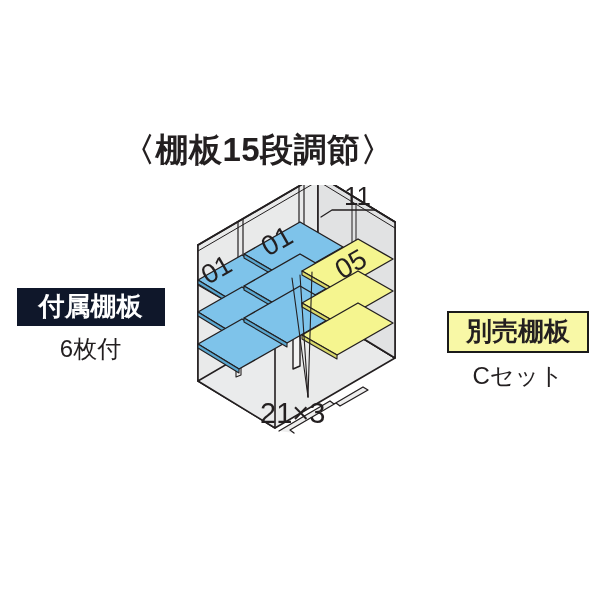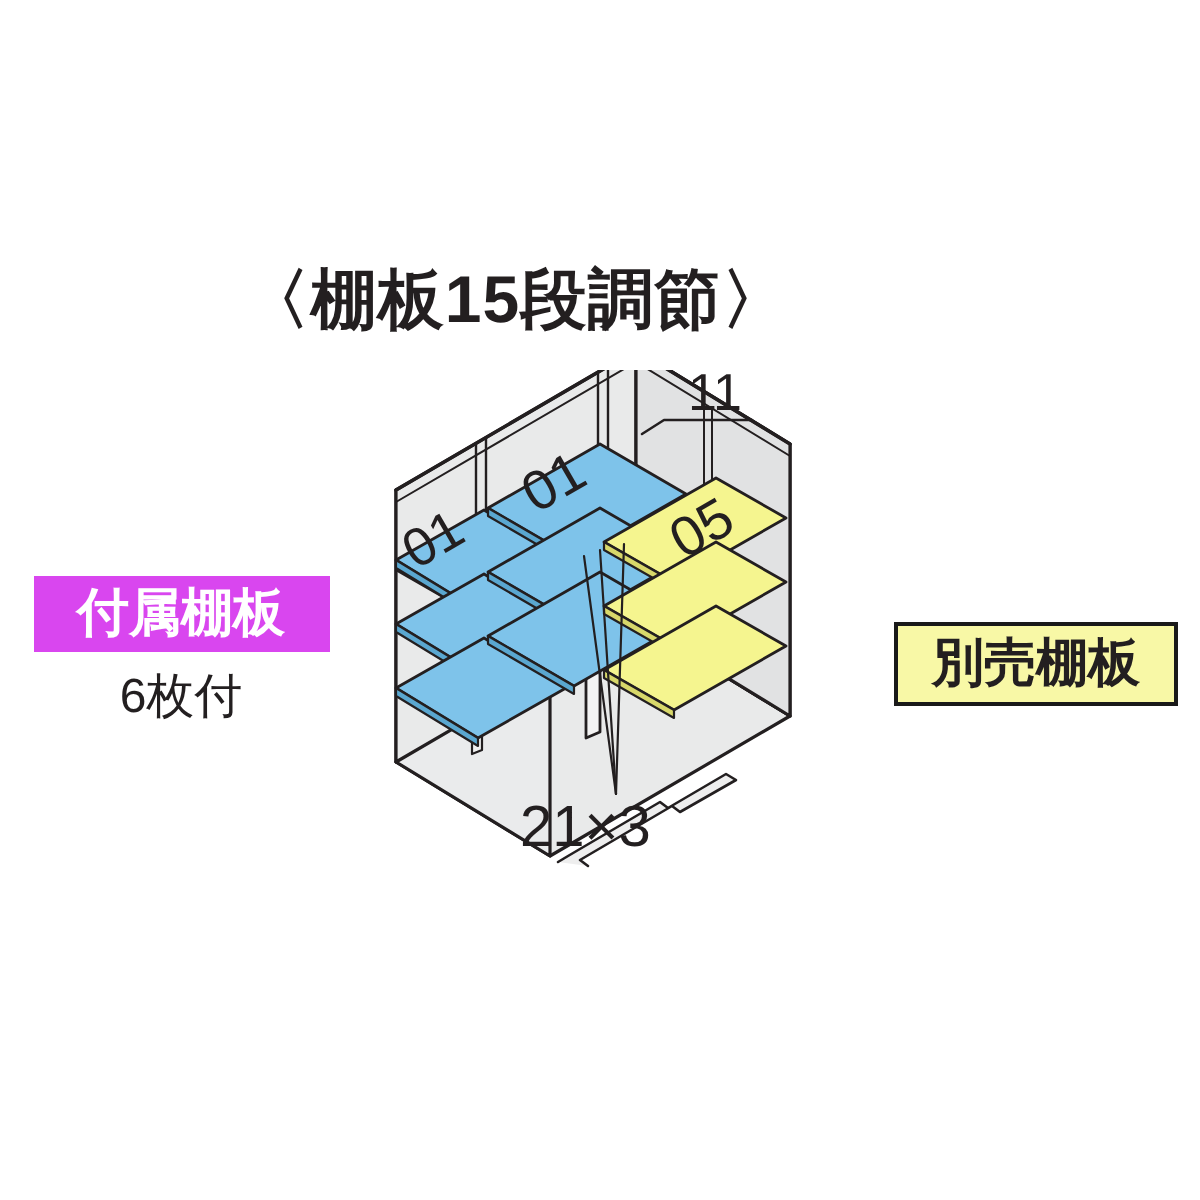--- a/index.html
+++ b/index.html
@@ -95,26 +95,27 @@
   }
 </style>
 </head>
 <body style="background: rgb(255, 255, 255);">
 
 <div id="page">
 
   <div id="title">〈棚板15段調節〉</div>
 
   <div id="left-block" class="side-block">
-    <span class="badge badge-blue" style="background: #d946ef; color: rgb(255, 255, 255);">付属棚板</span>
+    <span class="badge badge-blue" style="background: #0f172a; color: rgb(255, 255, 255);">付属棚板</span>
     <span class="sub-text">6枚付</span>
   </div>
 
   <div id="right-block" class="side-block">
     <span class="badge badge-yellow" style="background: rgb(248, 248, 166); color: rgb(35, 31, 32); border-color: rgb(26, 26, 26); margin-top: 23px;">別売棚板</span>
+    <span class="sub-text">Cセット</span>
   </div>
 
   <div id="drawing">
     <svg width="250" height="290" viewBox="0 0 250 290" xmlns="http://www.w3.org/2000/svg">
 
       <g stroke="#231f20" stroke-linejoin="round" stroke-linecap="round">
 
         <polygon points="18,196 95,243 215,173 138,126" fill="#e9eaea" stroke="#231f20" stroke-width="1.6"></polygon>
 
         <polygon points="18,60 18,196 95,243 95,107" fill="#eaebec" stroke="#231f20" stroke-width="1.6"></polygon>

